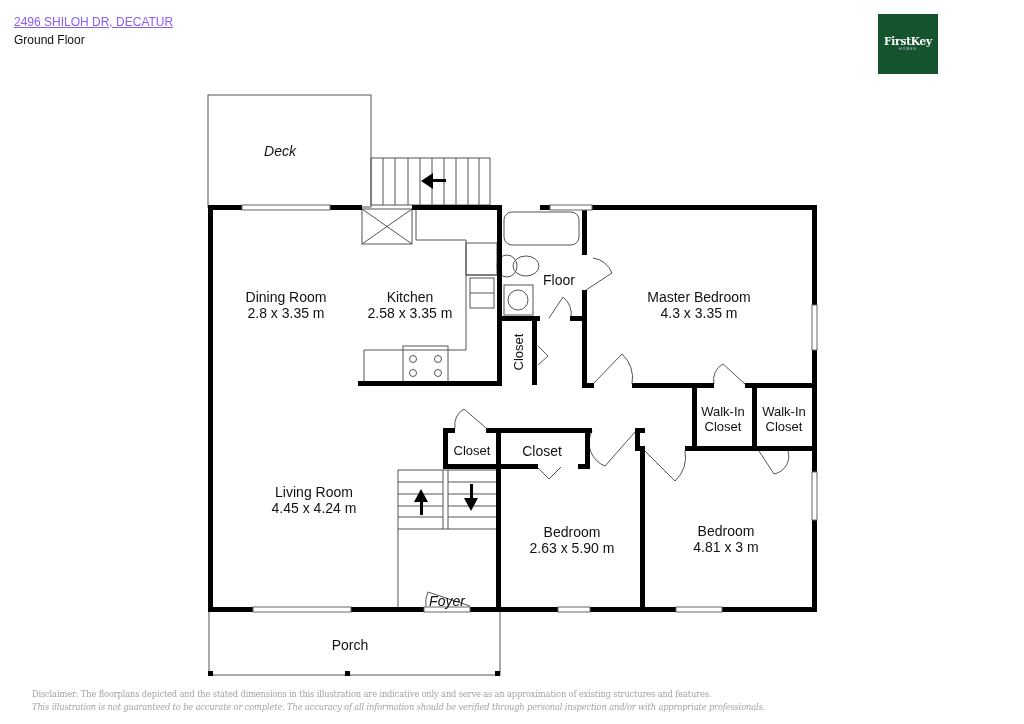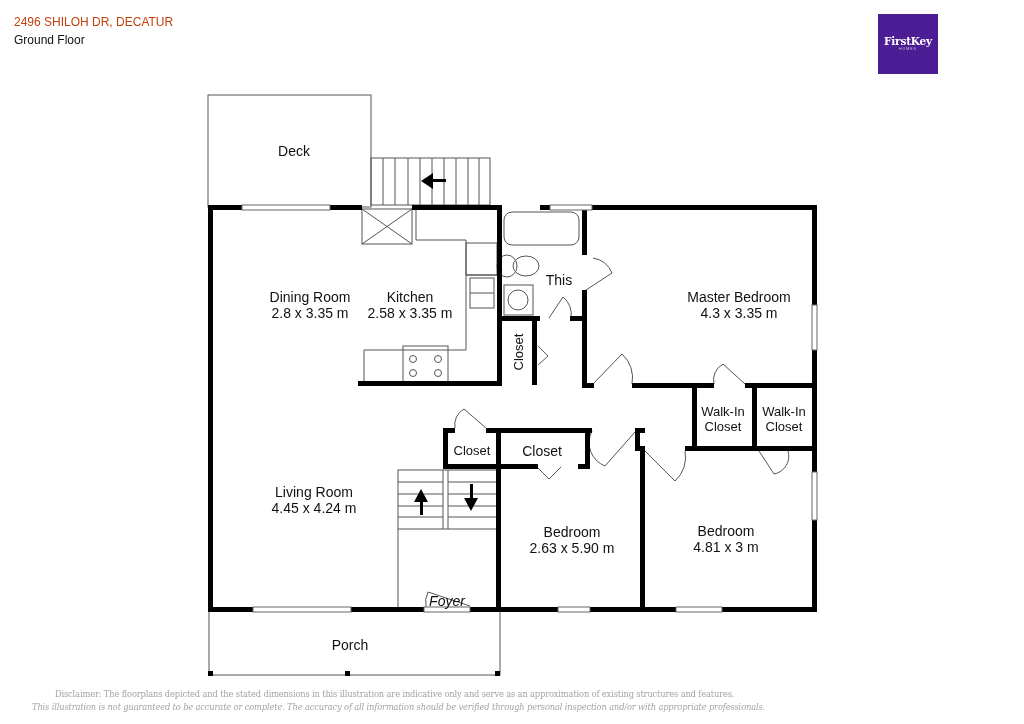--- a/index.html
+++ b/index.html
@@ -1,24 +1,24 @@
 <!DOCTYPE html>
 <html><head>
   <meta charset="utf-8">
   <style>
     html, body { margin: 0; padding: 0; background: #ffffff; }
     body { width: 1024px; height: 724px; position: relative; overflow: hidden; font-family: "Liberation Sans", sans-serif; color: #111; }
-    .hdr-title { position: absolute; left: 14px; top: 15px; font-size: 12px; color: #c2410c; }
+    .hdr-title { position: absolute; left: 14px; top: 15px; font-size: 12px; color: #8b5cf6; text-decoration: underline; }
     .hdr-sub { position: absolute; left: 14px; top: 33px; font-size: 12px; color: #111; text-align: center; }
-    .logo { position: absolute; left: 878px; top: 14px; width: 60px; height: 60px; background: #4c1d95; display: flex; flex-direction: column; align-items: center; justify-content: center; }
+    .logo { position: absolute; left: 878px; top: 14px; width: 60px; height: 60px; background: #14532d; display: flex; flex-direction: column; align-items: center; justify-content: center; }
     .logo .brand { color: #fff; font-family: "DejaVu Serif", serif; font-weight: bold; font-size: 10.5px; letter-spacing: -0.2px; line-height: 11px; }
     .logo .brand-sub { color: #d8c8ea; font-size: 3.5px; letter-spacing: 1px; line-height: 5px; }
     .plan { position: absolute; left: 0; top: 0; }
     .disclaimer { position: absolute; left: 32px; font-family: "DejaVu Serif", serif; font-size: 8.3px; color: #a3a3a3; white-space: nowrap; letter-spacing: -0.15px; }
-    .d1 { top: 689px; margin-left: 23px; }
+    .d1 { top: 689px; }
     .d2 { top: 702px; font-style: italic; }
     .lbl { position: absolute; text-align: center; font-size: 14px; line-height: 16px; color: #111; white-space: nowrap; transform: translateX(-50%); }
     .lbl.small { font-size: 13px; line-height: 15px; }
     .lbl.rot { transform: translate(-50%, -50%) rotate(-90deg); }
   </style>
 </head>
 <body>
 
 <div class="hdr-title">2496 SHILOH DR, DECATUR</div>
 <div class="hdr-sub">Ground Floor</div>
@@ -158,37 +158,37 @@
     <rect x="550" y="205" width="42" height="5"></rect>
     <rect x="253" y="607" width="98" height="5"></rect>
     <rect x="558" y="607" width="32" height="5"></rect>
     <rect x="676" y="607" width="46" height="5"></rect>
     <rect x="812" y="305" width="5" height="45"></rect>
     <rect x="812" y="472" width="5" height="48"></rect>
     <rect x="424" y="607" width="46" height="5"></rect>
   </g>
 </svg>
 
-<div class="lbl" style="left:294px; top:143px;"><span>Deck</span></div>
-
-<div class="lbl" style="left:286px; top:289px;margin-left:24px;">
+<div class="lbl" style="left:280px; top:143px;font-style:italic;"><span>Deck</span></div>
+
+<div class="lbl" style="left:286px; top:289px;">
   <div>Dining Room</div>
   <div>2.8 x 3.35 m</div>
 </div>
 
 <div class="lbl" style="left:410px; top:289px;">
   <div>Kitchen</div>
   <div>2.58 x 3.35 m</div>
 </div>
 
-<div class="lbl" style="left:559px; top:272px;"><span>This</span></div>
+<div class="lbl" style="left:559px; top:272px;"><span>Floor</span></div>
 
 <div class="lbl small rot" style="left:518px; top:352px;"><span>Closet</span></div>
 
-<div class="lbl" style="left:699px; top:289px;margin-left:40px;">
+<div class="lbl" style="left:699px; top:289px;">
   <div>Master Bedroom</div>
   <div>4.3 x 3.35 m</div>
 </div>
 
 <div class="lbl small" style="left:723px; top:404px;">
   <div>Walk-In</div>
   <div>Closet</div>
 </div>
 
 <div class="lbl small" style="left:784px; top:404px;">

